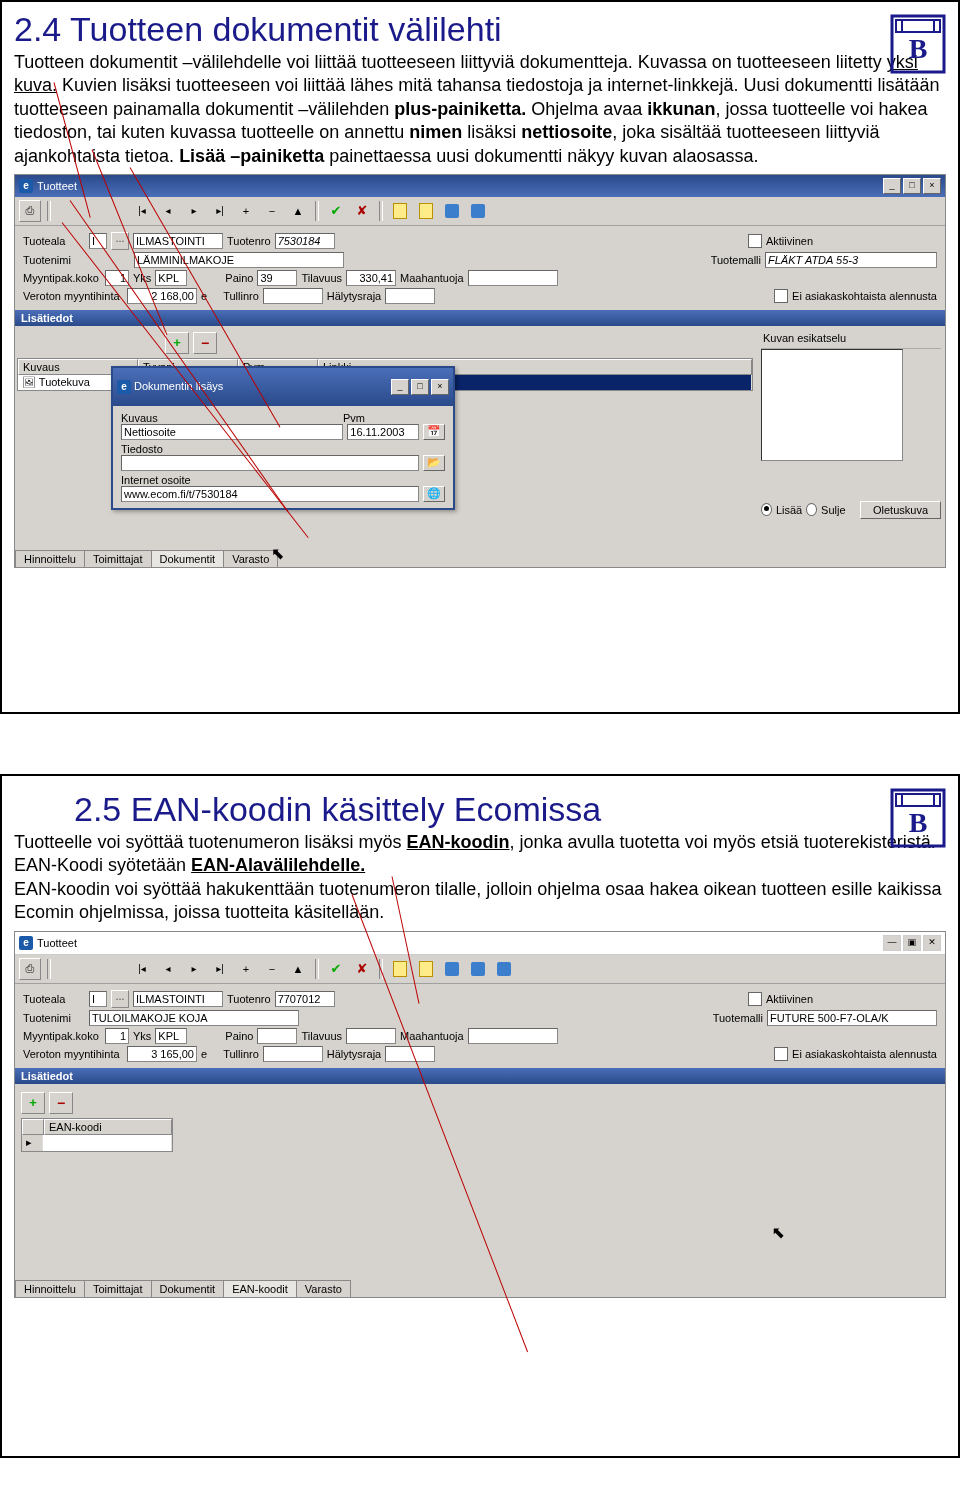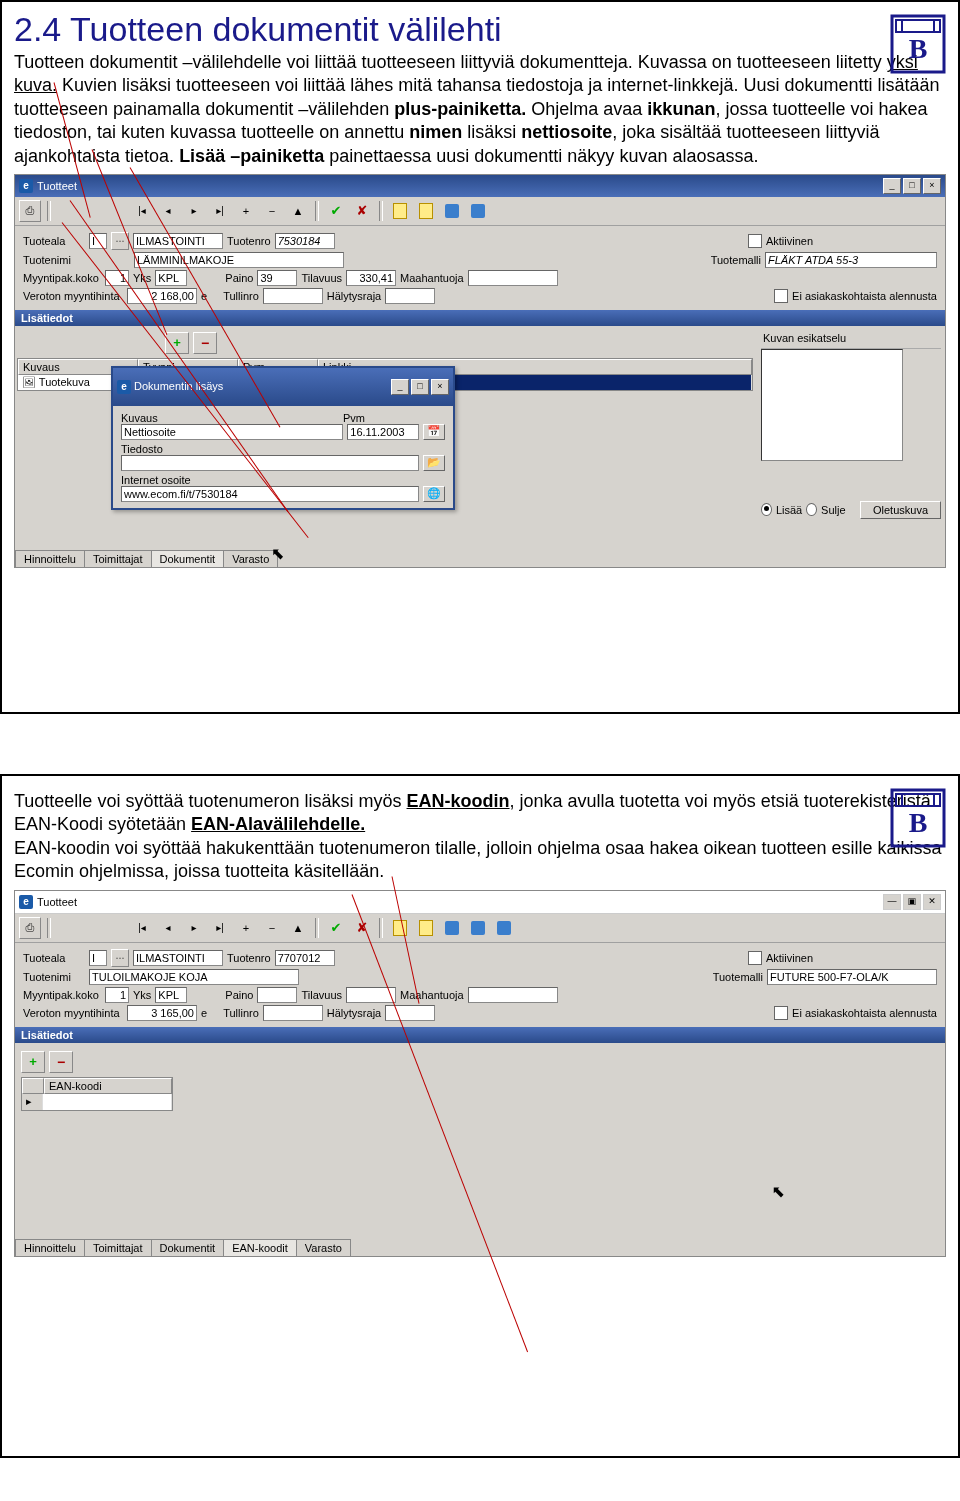--- a/index.html
+++ b/index.html
@@ -355,20 +355,21 @@
   <div class="logo">
     <svg viewBox="0 0 56 60">
         <rect x="2" y="2" width="52" height="56" fill="none" stroke="#1a1a8a" stroke-width="3"></rect>
         <rect x="6" y="6" width="44" height="12" fill="none" stroke="#1a1a8a" stroke-width="2"></rect>
         <line x1="12" y1="6" x2="12" y2="18" stroke="#1a1a8a" stroke-width="2"></line>
         <line x1="44" y1="6" x2="44" y2="18" stroke="#1a1a8a" stroke-width="2"></line>
         <text x="28" y="44" font-family="Times,serif" font-weight="bold" font-size="28" fill="#1a1a8a" text-anchor="middle">B</text>
       </svg>
   </div>
   <div style="height:6px;"></div>
+  <h1 class="title" style="margin-left:60px;">2.5 EAN-koodin käsittely Ecomissa</h1>
   <p class="body" id="body2">Tuotteelle voi syöttää tuotenumeron lisäksi myös <span class="b u">EAN-koodin</span>, jonka avulla tuotetta voi myös etsiä tuoterekisteristä. EAN-Koodi syötetään <span class="b u">EAN-Alavälilehdelle.</span><br>EAN-koodin voi syöttää hakukenttään tuotenumeron tilalle, jolloin ohjelma osaa hakea oikean tuotteen esille kaikissa Ecomin ohjelmissa, joissa tuotteita käsitellään.</p>
 
   <div class="app" style="position:relative;">
     <div class="win-titlebar" style="background:#fff;color:#888;border-bottom:1px solid #ccc;">
       <div class="win-title-left">
         <span class="e-icon">e</span>
         <span style="color:#000;">Tuotteet</span>
       </div>
       <div class="win-ctrls">
         <div class="win-btn" style="border-color:#ccc;">—</div>

